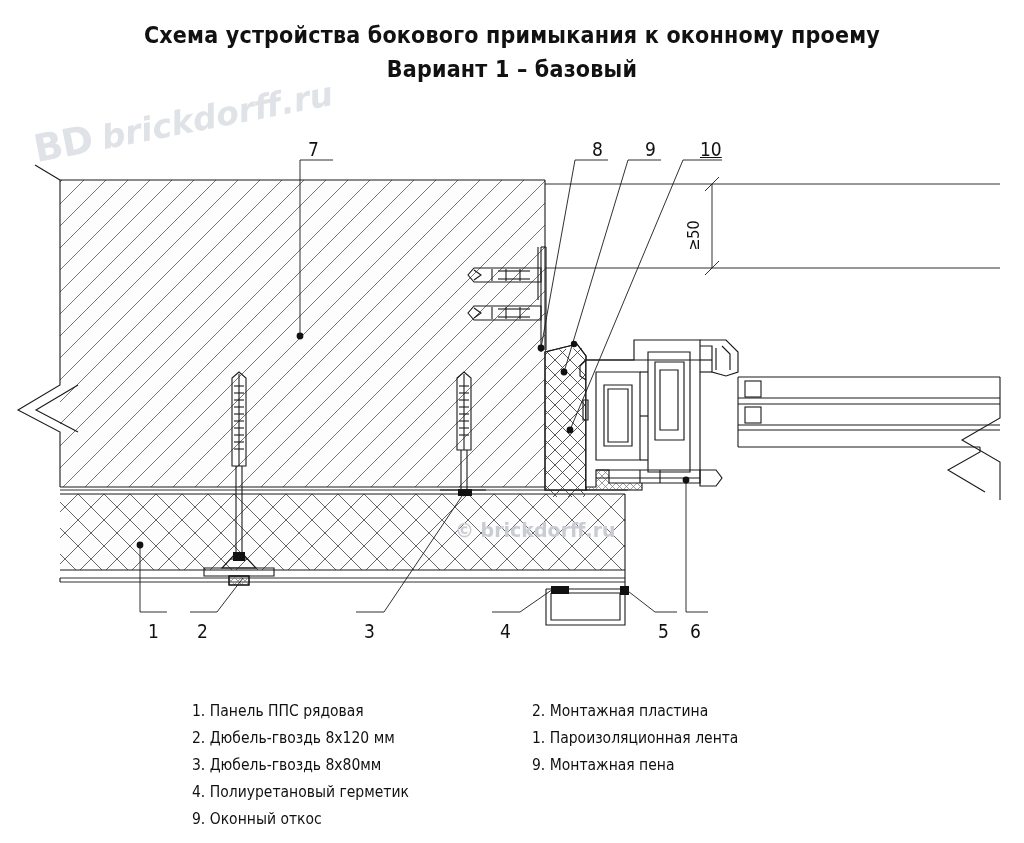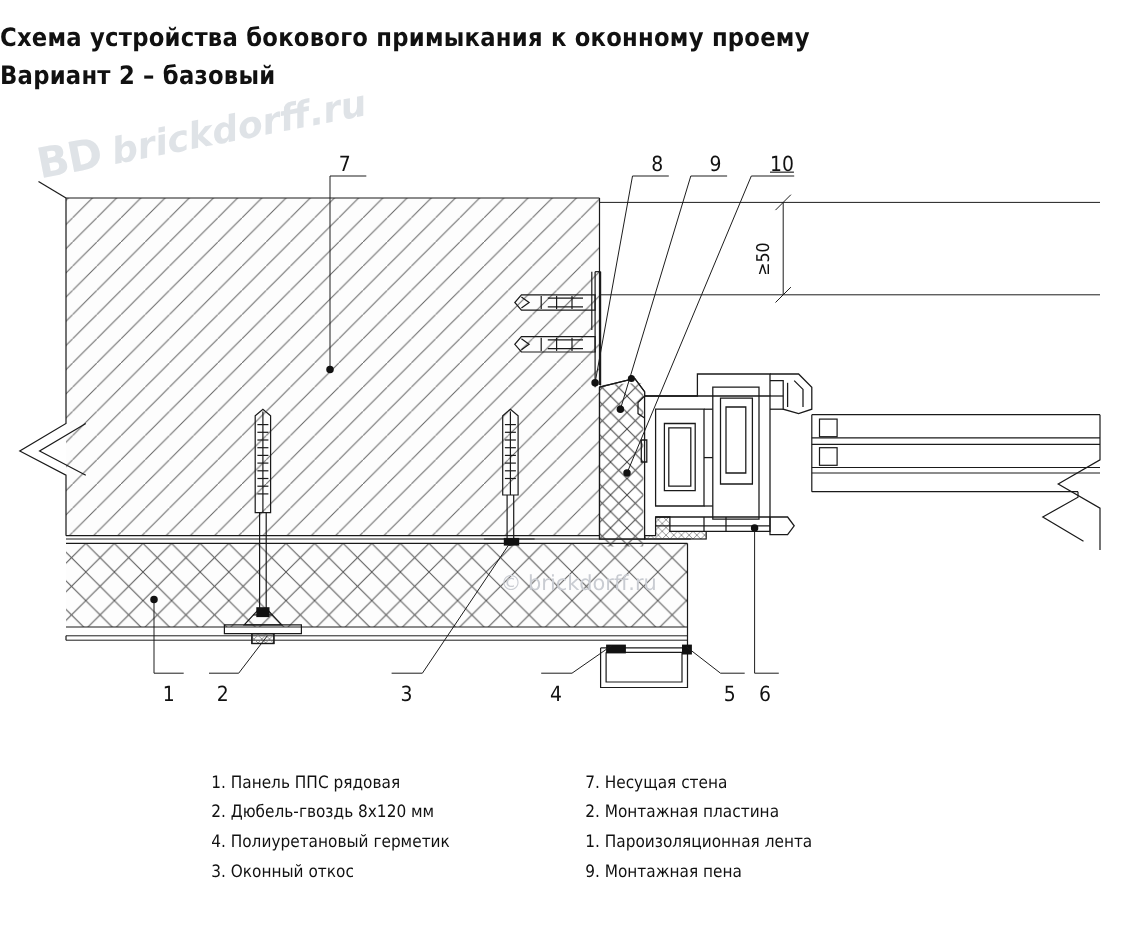--- a/index.html
+++ b/index.html
@@ -7,21 +7,21 @@
     width:1024px;height:843px;
     font-family:"DejaVu Sans", sans-serif;
     color:#000;
     position:relative;
     overflow:hidden;
   }
   #root{position:relative;width:1024px;height:843px;}
 
   .title-block{
     position:absolute;left:0;top:18px;width:1024px;
-    text-align:left;
+    text-align:center;
   }
   .title-line{
     font-family:"DejaVu Sans Condensed","Liberation Sans", sans-serif;
     font-size:23px;
     font-weight:600;
     letter-spacing:.2px;
     line-height:34px;
     color:#111;
     white-space:nowrap;
   }
@@ -56,21 +56,21 @@
     font-style:normal;
     color:#dfe3e7;
     white-space:nowrap;
   }
   #wm1{left:30px;top:128px;transform:rotate(-11deg);transform-origin:left top;}
   #wm2{left:168px;top:372px;transform:rotate(-11deg);transform-origin:left top;}
   #wm3{left:455px;top:519px;color:#c9ccd2;font-style:normal;font-weight:normal;}
   .wm-row{display:flex;align-items:baseline;gap:10px;}
   .wm-bd span.bd{font-size:38px;letter-spacing:-1px;}
   .wm-row .dom{font-size:33px;font-style:italic;font-weight:bold;}
-  #wm3 .dom{font-size:19px;font-style:normal;font-weight:normal;}
+  #wm3 .dom{font-size:19px;font-style:normal;font-weight:bold;}
 
   .dim-label{
     position:absolute;
     font-family:"DejaVu Sans Condensed","Liberation Sans",sans-serif;
     font-size:16px;
     color:#111;
     transform:rotate(-90deg);
     transform-origin:center center;
     white-space:nowrap;
   }
@@ -82,21 +82,21 @@
     white-space:nowrap;
   }
 </style>
 </head>
 <body>
 
 <div id="root">
 
   <div class="title-block">
     <div class="title-line">Схема устройства бокового примыкания к оконному проему</div>
-    <div class="title-line">Вариант 2 – базовый</div>
+    <div class="title-line">Вариант 1 – базовый</div>
   </div>
 
   <div class="wm wm-bd" id="wm1">
     <div class="wm-row">
       <span class="bd">BD</span>
       <span class="dom">brickdorff.ru</span>
     </div>
   </div>
   <div class="wm wm-bd" id="wm2">
     <div class="wm-row">
@@ -389,25 +389,25 @@
       <div class="callout-num" style="left: 500px; top: 620px;">4</div>
       <div class="callout-num" style="left: 658px; top: 620px;">5</div>
       <div class="callout-num" style="left: 690px; top: 620px;">6</div>
     </div>
 
   <div class="legend">
     <div class="legend-cols">
       <div class="legend-col col-a" id="legend-left">
           <div class="legend-item">1. Панель ППС рядовая</div>
           <div class="legend-item">2. Дюбель-гвоздь 8х120 мм</div>
+          <div class="legend-item">3. Дюбель-гвоздь 8х80мм</div>
           <div class="legend-item">4. Полиуретановый герметик</div>
-          <div class="legend-item">3. Оконный откос</div>
+          <div class="legend-item">9. Оконный откос</div>
         </div>
       <div class="legend-col col-b" id="legend-right">
-          <div class="legend-item">7. Несущая стена</div>
           <div class="legend-item">2. Монтажная пластина</div>
           <div class="legend-item">1. Пароизоляционная лента</div>
           <div class="legend-item">9. Монтажная пена</div>
         </div>
     </div>
   </div>
 
 </div>
 
 </body></html>

